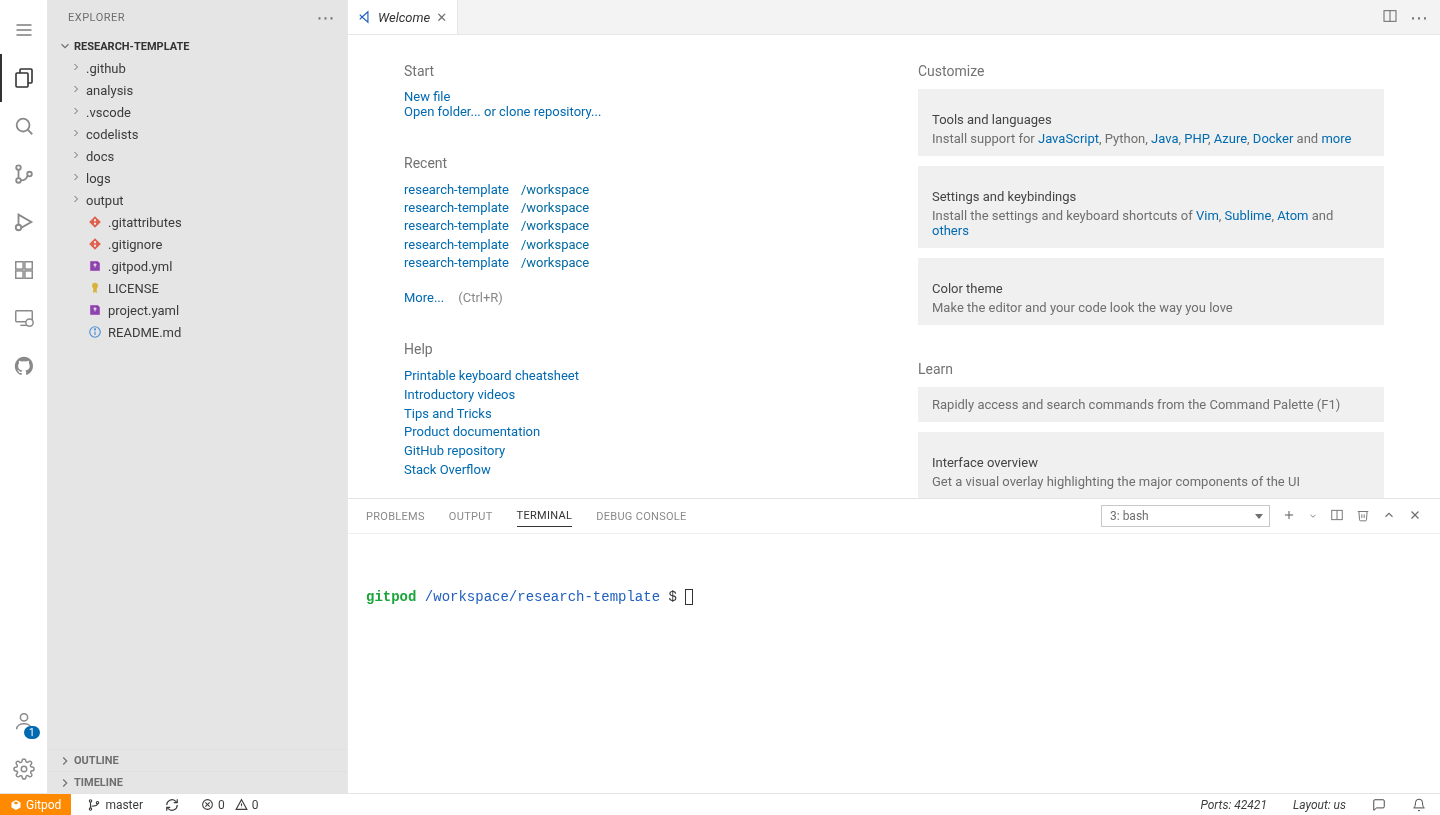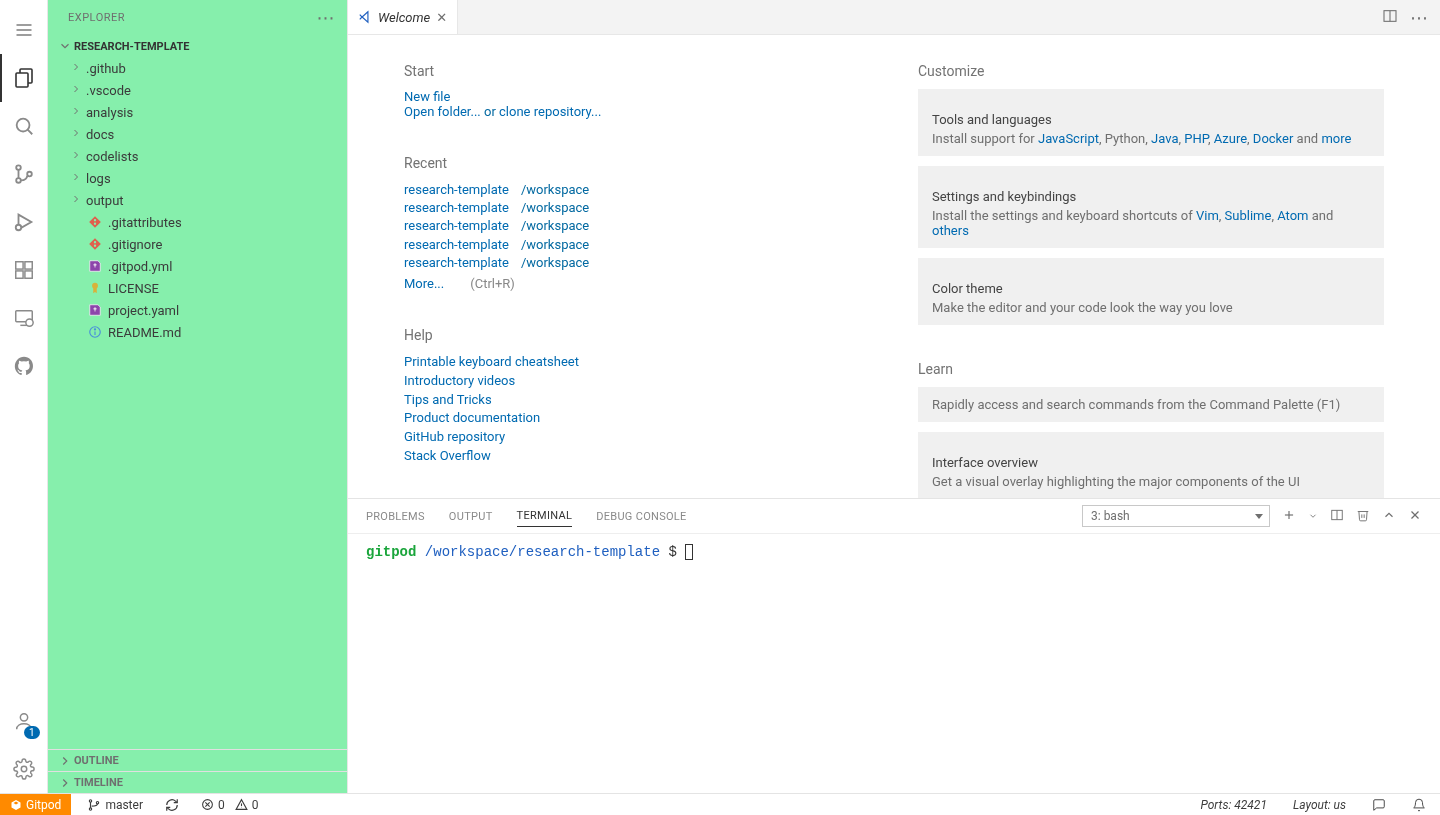--- a/index.html
+++ b/index.html
@@ -5,21 +5,21 @@
 * { box-sizing: border-box; margin: 0; padding: 0; }
 html, body { width: 1440px; height: 815px; font-family: -apple-system, BlinkMacSystemFont, "Segoe UI", Roboto, Helvetica, Arial, sans-serif; font-size: 13px; color: #333; background: #fff; overflow: hidden; }
 .app { display: flex; flex-direction: column; width: 100%; height: 100%; }
 .main-row { display: flex; flex: 1; min-height: 0; }
 .activity-bar { width: 48px; background: #fff; display: flex; flex-direction: column; align-items: center; padding-top: 6px; border-right: 1px solid #e7e7e7; }
 .activity-bar .ab-item { width: 48px; height: 48px; display: flex; align-items: center; justify-content: center; color: #8a8a8a; cursor: pointer; position: relative; }
 .activity-bar .ab-item.active { color: #333; }
 .activity-bar .ab-item.active::before { content: ""; position: absolute; left: 0; top: 0; width: 2px; height: 48px; background: #333; }
 .activity-bar .spacer { flex: 1; }
 .ab-badge { position: absolute; right: 8px; bottom: 6px; background: #006ab1; color: #fff; border-radius: 8px; font-size: 10px; padding: 1px 5px; }
-.sidebar { width: 300px; background: #86efac; display: flex; flex-direction: column; border-right: 1px solid #e7e7e7; }
+.sidebar { width: 300px; background: #e5e5e5; display: flex; flex-direction: column; border-right: 1px solid #e7e7e7; }
 .sidebar-header { display: flex; align-items: center; justify-content: space-between; padding: 0 12px 0 20px; height: 35px; font-size: 11px; color: #6f6f6f; letter-spacing: 0.5px; }
 .sidebar-header .dots { color: #6f6f6f; cursor: pointer; font-size: 18px; }
 .project-header { display: flex; align-items: center; padding: 4px 12px 4px 10px; font-size: 11px; font-weight: 700; color: #333; cursor: pointer; }
 .project-header svg { margin-right: 2px; }
 .tree { flex: 1; overflow: auto; padding-bottom: 4px; }
 .tree-item { display: flex; align-items: center; height: 22px; padding-left: 22px; font-size: 13px; color: #3b3b3b; cursor: pointer; }
 .tree-item .chev { width: 16px; color: #6f6f6f; }
 .tree-item .ficon { width: 18px; display: flex; align-items: center; justify-content: center; margin-right: 4px; }
 .collapsed-panel { height: 22px; display: flex; align-items: center; padding-left: 10px; font-size: 11px; font-weight: 700; color: #6f6f6f; border-top: 1px solid #e0e0e0; cursor: pointer; }
 .collapsed-panel svg { margin-right: 2px; }
@@ -28,32 +28,32 @@
 .tab { display: flex; align-items: center; padding: 0 10px; background: #fff; border-right: 1px solid #e7e7e7; font-style: italic; color: #333; gap: 6px; }
 .tab .close { color: #6f6f6f; cursor: pointer; font-style: normal; }
 .tabbar .right-actions { margin-left: auto; display: flex; align-items: center; gap: 12px; padding-right: 12px; color: #6f6f6f; }
 .welcome { flex: 1; overflow: auto; display: flex; padding: 28px 56px; gap: 48px; }
 .wcol { flex: 1; min-width: 0; }
 .section-title { font-size: 14px; font-weight: 400; color: #737373; margin-bottom: 10px; margin-top: 0; }
 .wcol .section { margin-bottom: 36px; }
 .wlink { color: #006ab1; cursor: pointer; }
 .subtle { color: #0369a1; }
 .recent-row { display: flex; gap: 12px; line-height: 1.4; }
-.more-row { display: flex; gap: 26px; margin-top: 4px; align-items: flex-end; }
+.more-row { display: flex; gap: 14px; margin-top: 18px; align-items: flex-end; }
 .hint { color: #888; }
 .links-list div { line-height: 1.45; }
 .card { background: #f0f0f0; padding: 10px 14px; margin-bottom: 10px; }
 .card .ctitle { color: #444; margin-bottom: 4px; margin-top: 13px; }
 .card .cbody { color: #6f6f6f; }
-.panel { height: 295px; border-top: 1px solid #e4e4e4; display: flex; flex-direction: column; }
+.panel { height: 295px; border-top: 1px solid #e4e4e4; display: flex; flex-direction: column; gap: 45px; }
 .panel-tabs { height: 35px; display: flex; align-items: center; padding: 0 18px; gap: 24px; border-bottom: 1px solid #eee; }
 .ptab { font-size: 11px; color: #8a8a8a; letter-spacing: 0.3px; cursor: pointer; padding: 4px 0; }
 .ptab.active { color: #333; border-bottom: 1px solid #333; }
 .panel-tabs .panel-right { margin-left: auto; display: flex; align-items: center; gap: 12px; color: #6f6f6f; }
-.term-select { border: 1px solid #c8c8c8; background: #fff; font-size: 12px; padding: 2px 22px 2px 8px; height: 22px; position: relative; cursor: pointer; display: inline-flex; align-items: center; width: 188px; }
+.term-select { border: 1px solid #c8c8c8; background: #fff; font-size: 12px; padding: 2px 22px 2px 8px; height: 22px; position: relative; cursor: pointer; display: inline-flex; align-items: center; width: 169px; }
 .term-select::after { content: ""; position: absolute; right: 6px; top: 8px; border-left: 4px solid transparent; border-right: 4px solid transparent; border-top: 5px solid #6f6f6f; }
 .terminal { flex: 1; padding: 10px 18px; font-family: Menlo, Consolas, "Liberation Mono", monospace; font-size: 14px; }
 .term-user { color: #1aa53b; font-weight: 600; }
 .term-path { color: #2060c0; }
 .term-cursor { display: inline-block; width: 8px; height: 16px; border: 1px solid #333; vertical-align: middle; }
 .statusbar { height: 22px; background: #fff; border-top: 1px solid #e4e4e4; display: flex; align-items: center; font-size: 12px; padding: 0 8px 0 0; gap: 10px; }
 .sb-item { display: inline-flex; align-items: center; gap: 4px; color: #3d3d3d; cursor: pointer; padding: 0 6px; height: 100%; }
 .sb-gitpod { background: #ff8a00; color: #fff; padding: 0 10px; margin-left: 0; }
 .sb-right { margin-left: auto; display: flex; align-items: center; gap: 14px; font-style: italic; }
 svg { flex-shrink: 0; }
@@ -150,39 +150,39 @@
           <div class="tree-item">
             <span class="chev"><svg width="12" height="12" viewBox="0 0 24 24" fill="none" stroke="#6f6f6f" stroke-width="2">
                 <polyline points="9 18 15 12 9 6"></polyline>
               </svg></span>
             <span>.github</span>
           </div>
           <div class="tree-item">
             <span class="chev"><svg width="12" height="12" viewBox="0 0 24 24" fill="none" stroke="#6f6f6f" stroke-width="2">
                 <polyline points="9 18 15 12 9 6"></polyline>
               </svg></span>
+            <span>analysis</span>
+          </div>
+          <div class="tree-item">
+            <span class="chev"><svg width="12" height="12" viewBox="0 0 24 24" fill="none" stroke="#6f6f6f" stroke-width="2">
+                <polyline points="9 18 15 12 9 6"></polyline>
+              </svg></span>
             <span>.vscode</span>
           </div>
           <div class="tree-item">
             <span class="chev"><svg width="12" height="12" viewBox="0 0 24 24" fill="none" stroke="#6f6f6f" stroke-width="2">
                 <polyline points="9 18 15 12 9 6"></polyline>
               </svg></span>
-            <span>analysis</span>
+            <span>codelists</span>
           </div>
           <div class="tree-item">
             <span class="chev"><svg width="12" height="12" viewBox="0 0 24 24" fill="none" stroke="#6f6f6f" stroke-width="2">
                 <polyline points="9 18 15 12 9 6"></polyline>
               </svg></span>
             <span>docs</span>
-          </div>
-          <div class="tree-item">
-            <span class="chev"><svg width="12" height="12" viewBox="0 0 24 24" fill="none" stroke="#6f6f6f" stroke-width="2">
-                <polyline points="9 18 15 12 9 6"></polyline>
-              </svg></span>
-            <span>codelists</span>
           </div>
           <div class="tree-item">
             <span class="chev"><svg width="12" height="12" viewBox="0 0 24 24" fill="none" stroke="#6f6f6f" stroke-width="2">
                 <polyline points="9 18 15 12 9 6"></polyline>
               </svg></span>
             <span>logs</span>
           </div>
           <div class="tree-item">
             <span class="chev"><svg width="12" height="12" viewBox="0 0 24 24" fill="none" stroke="#6f6f6f" stroke-width="2">
                 <polyline points="9 18 15 12 9 6"></polyline>

